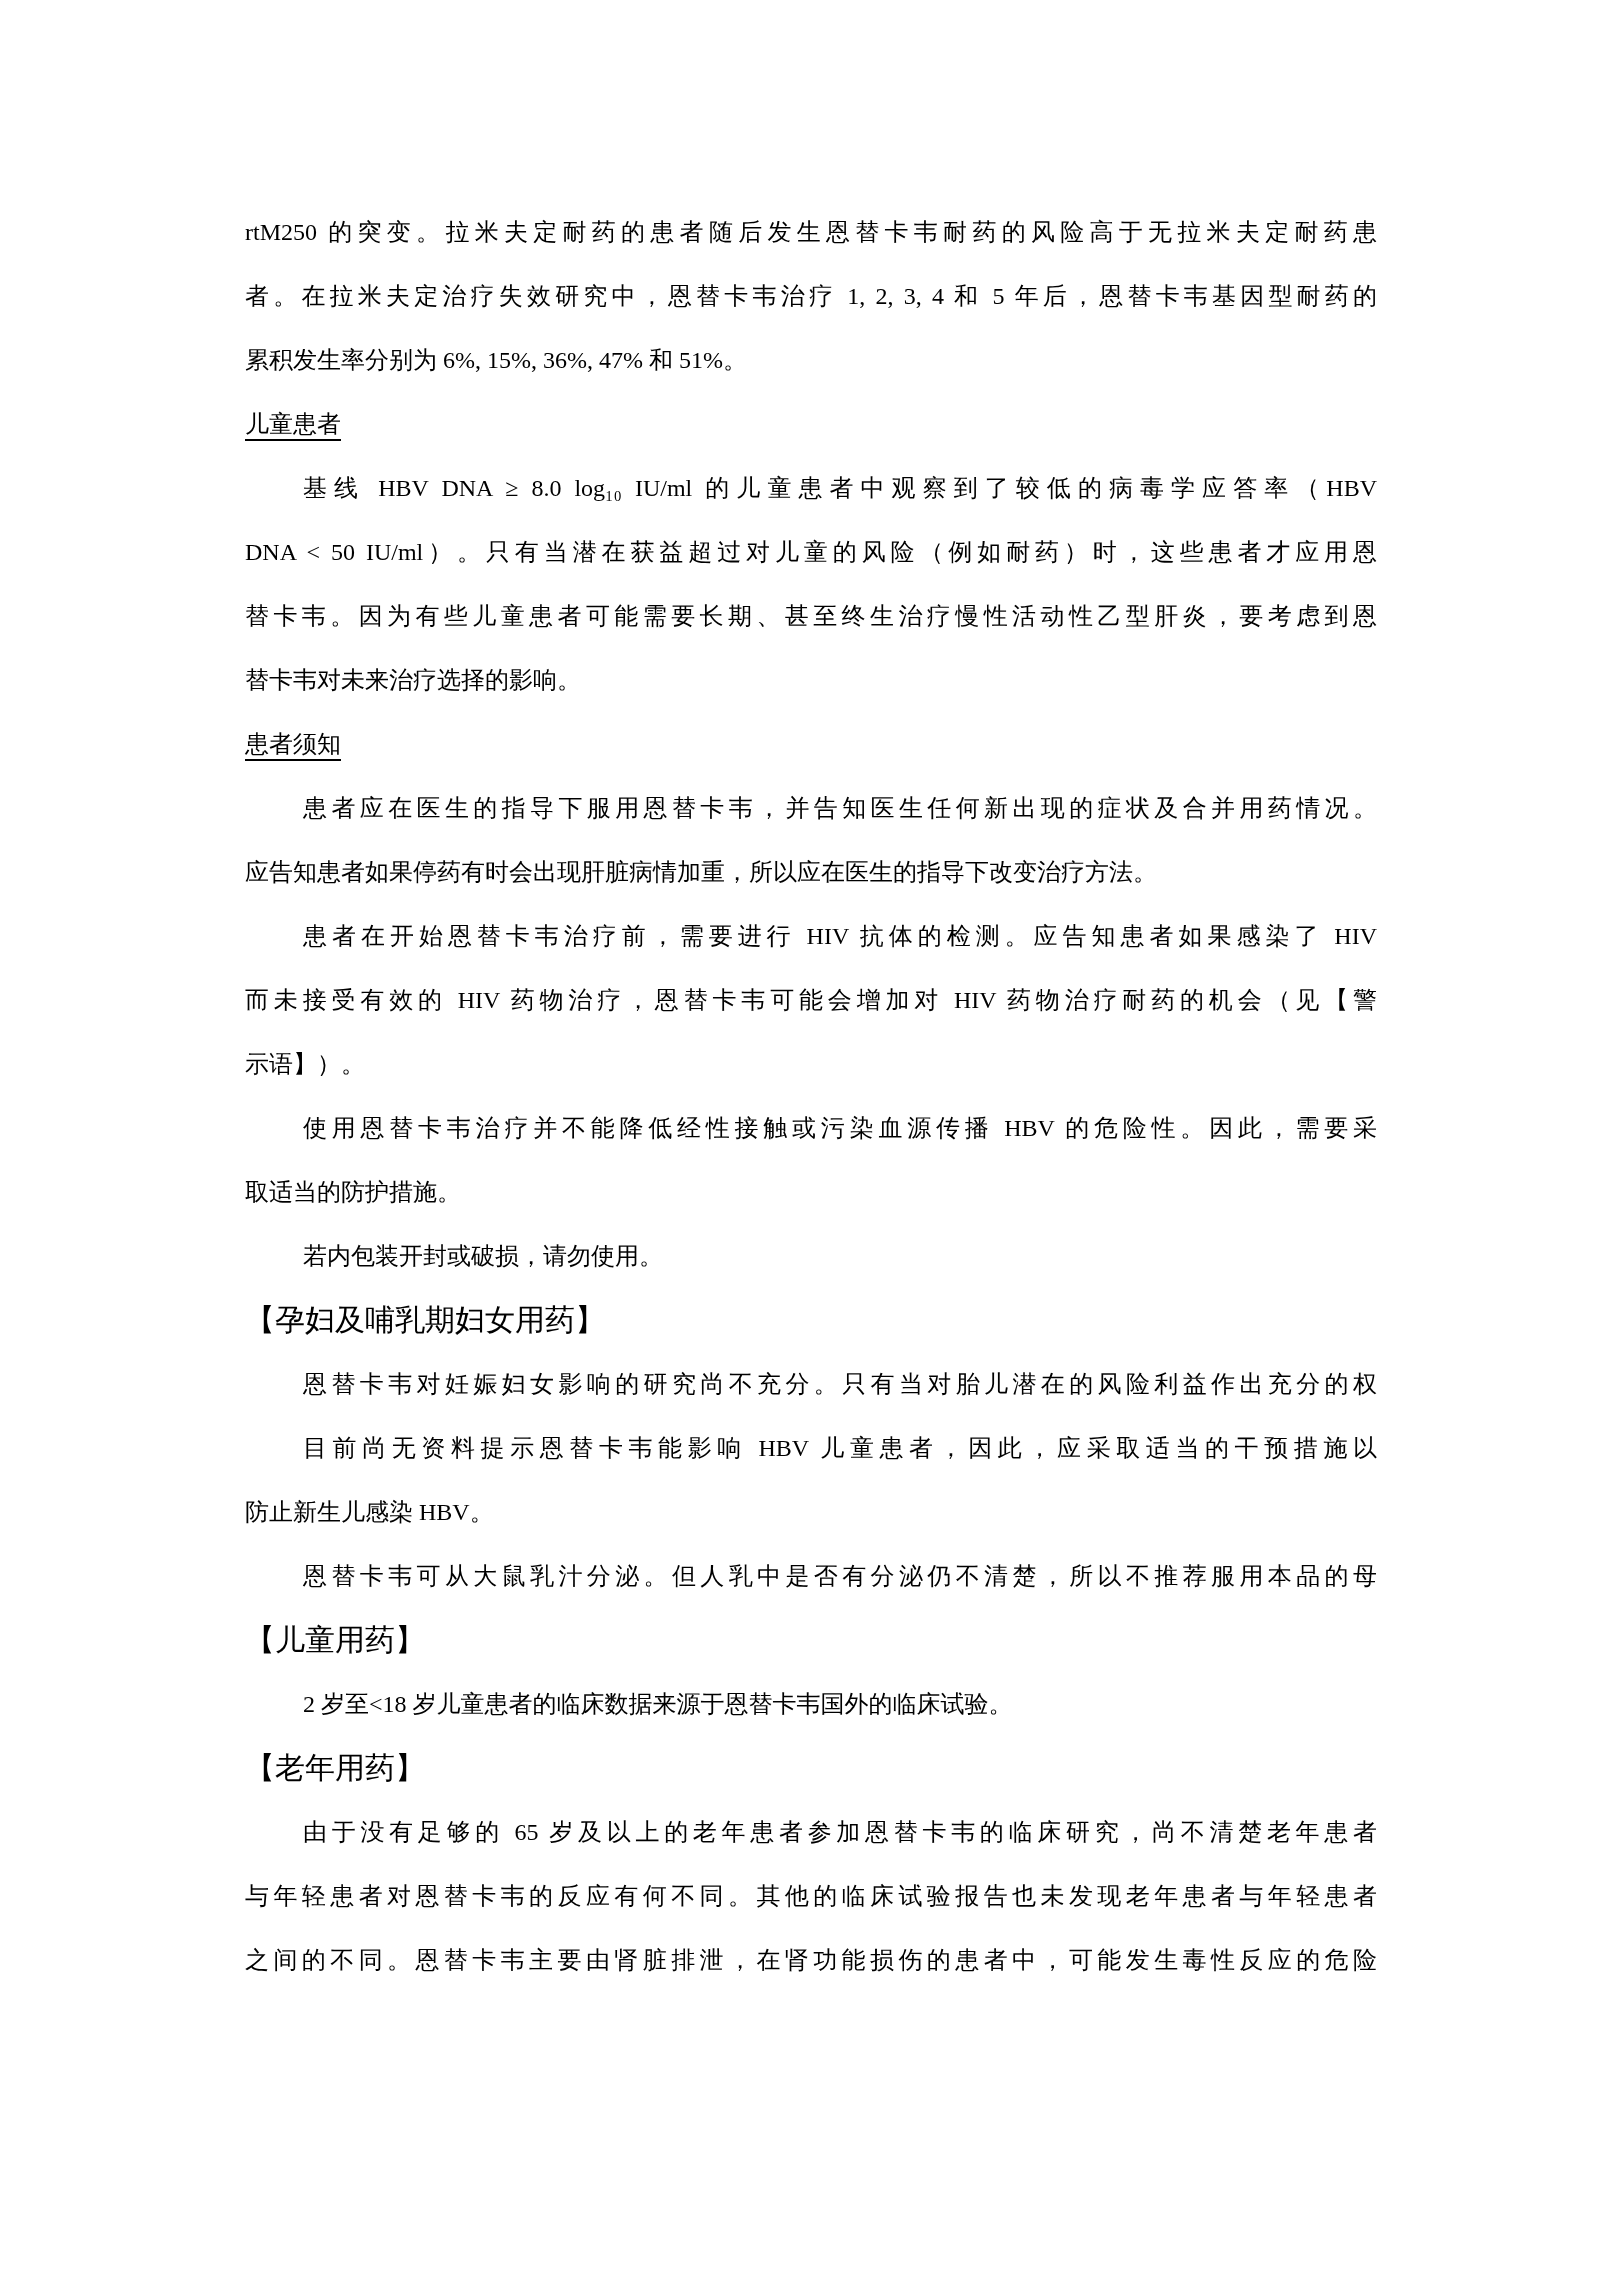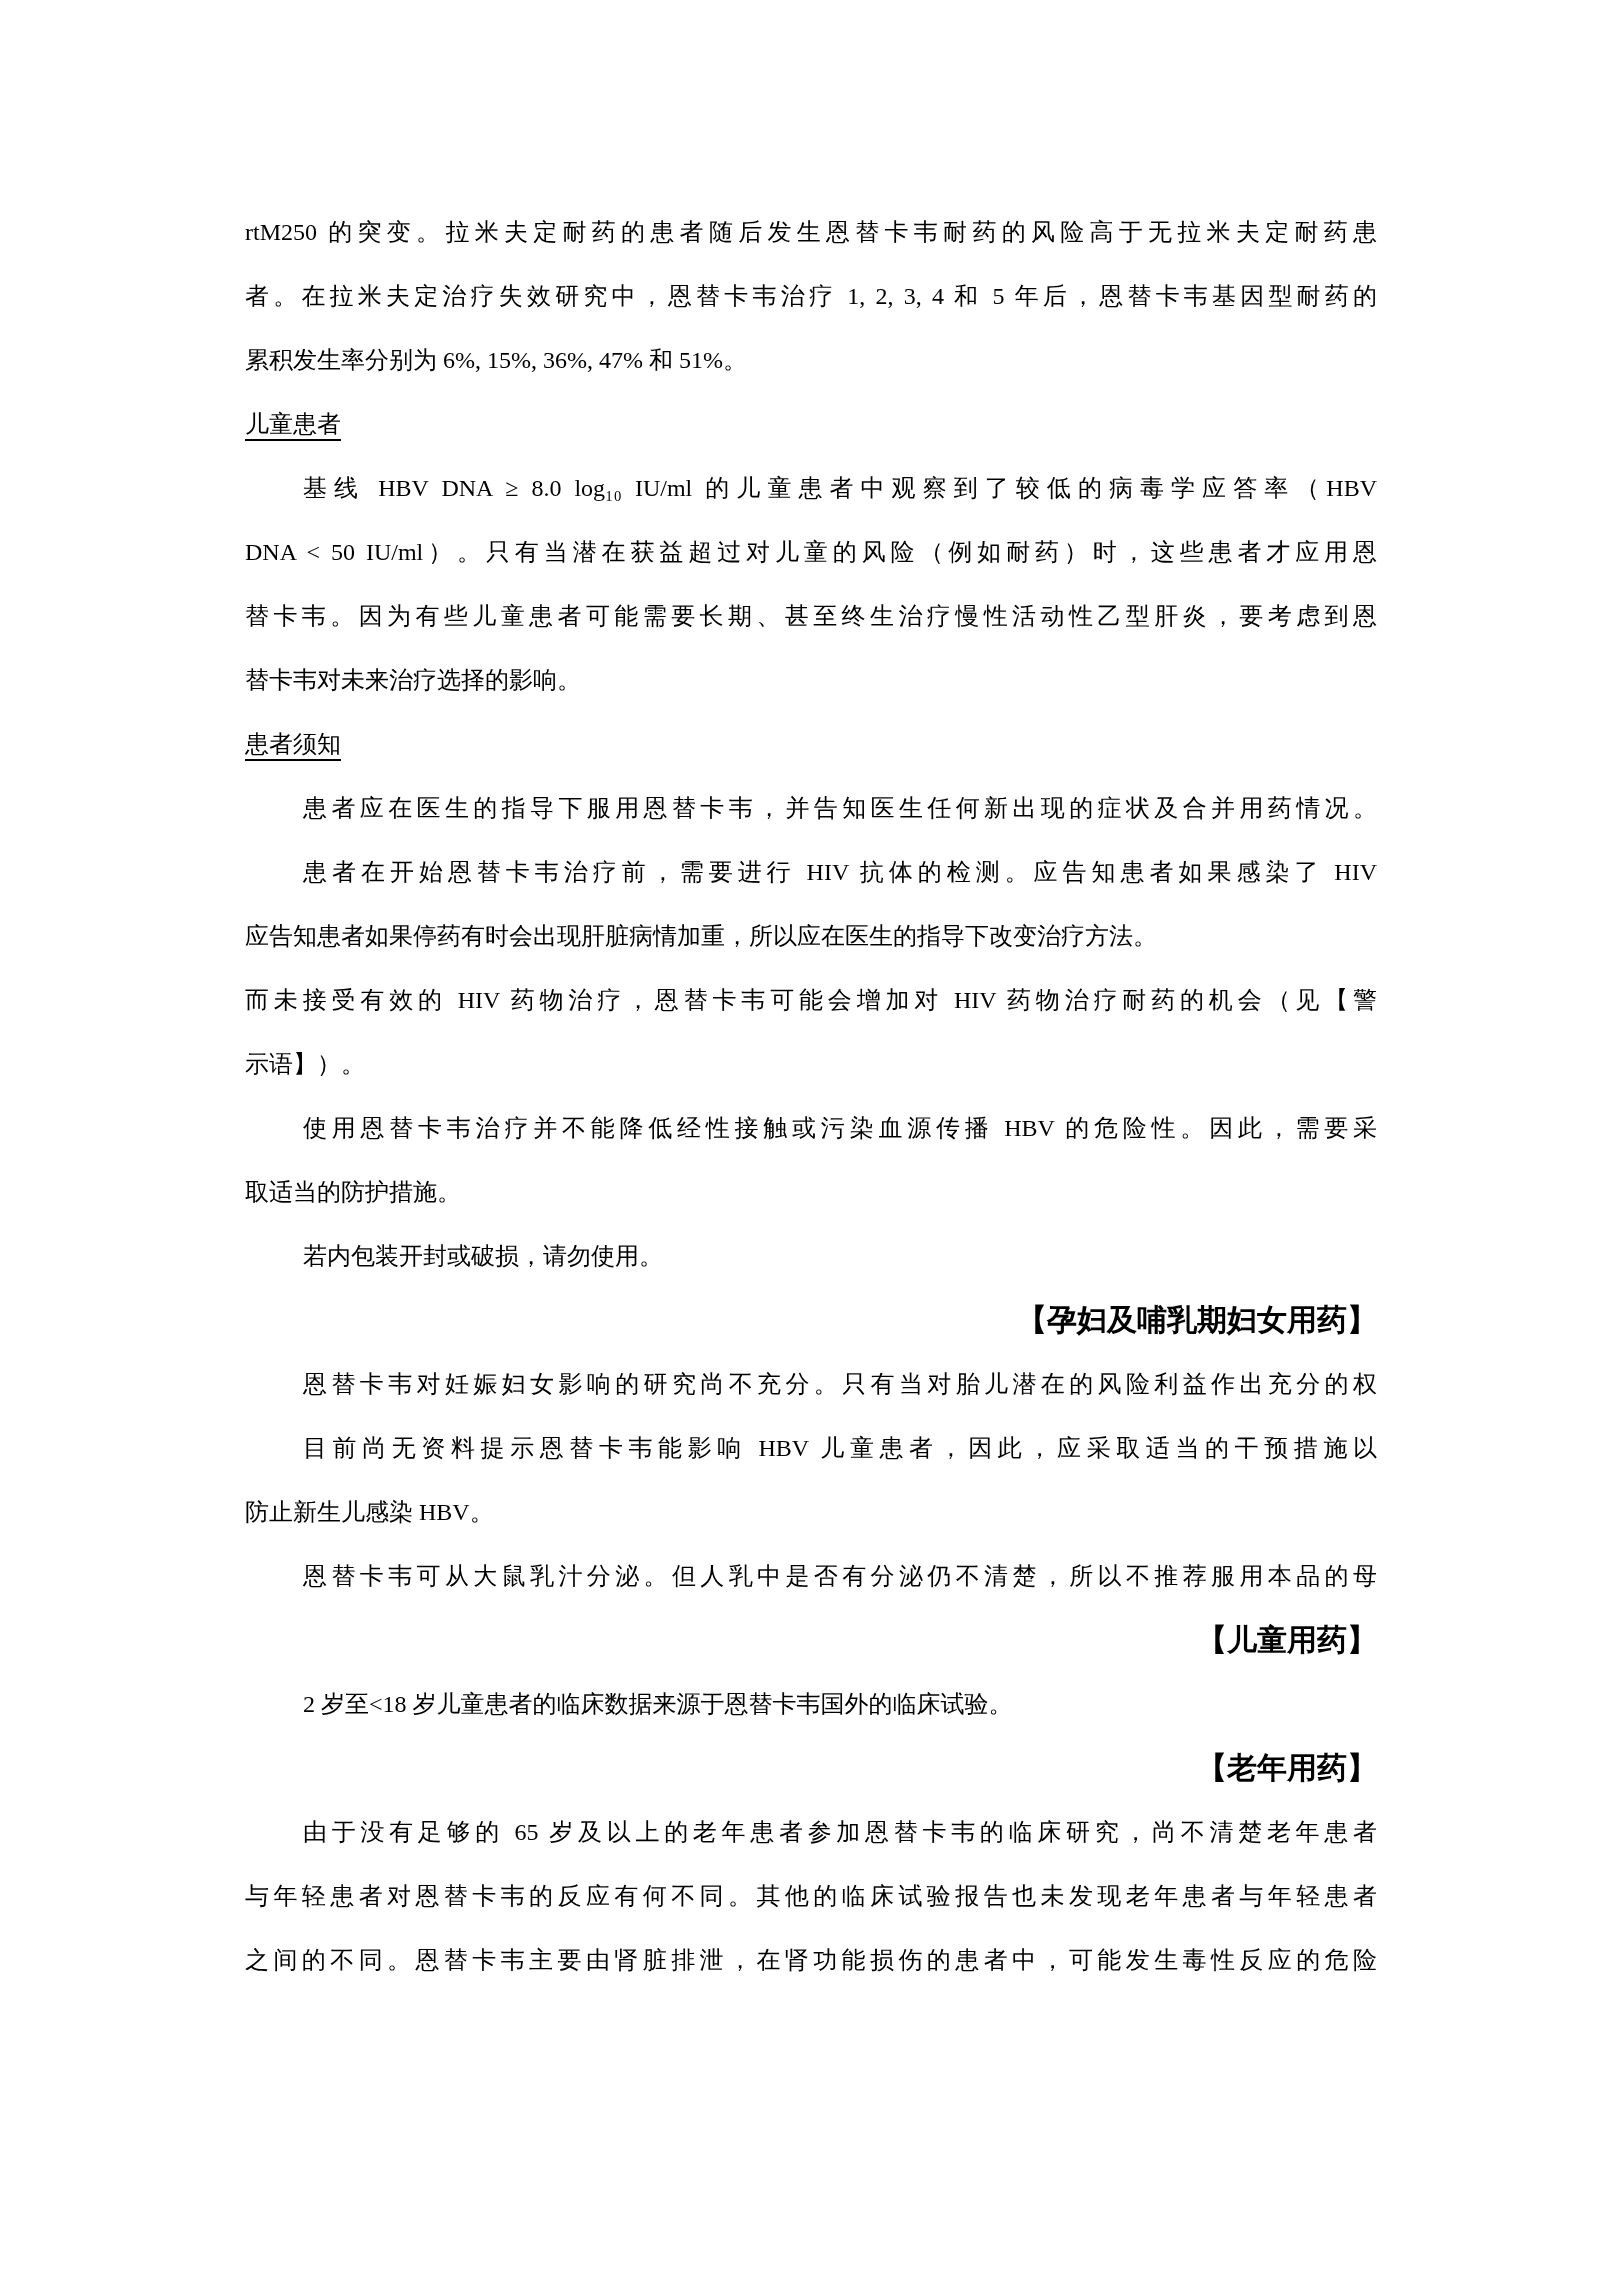--- a/index.html
+++ b/index.html
@@ -37,41 +37,40 @@
   }
   .line.indent.justify {
     padding-left: 58px;
   }
   .heading-underline {
     text-decoration: underline;
     text-decoration-thickness: 2px;
     text-underline-offset: 6.8px;
   }
   .heading-bold {
-    font-weight: bold;
+    font-weight: normal;
     font-size: 30px;
-    text-align: right;
   }
 </style>
 </head>
 <body>
 
 <div class="doc">
   <div class="line justify">rtM250 的突变。拉米夫定耐药的患者随后发生恩替卡韦耐药的风险高于无拉米夫定耐药患</div>
   <div class="line justify">者。在拉米夫定治疗失效研究中，恩替卡韦治疗 1, 2, 3, 4 和 5 年后，恩替卡韦基因型耐药的</div>
   <div class="line">累积发生率分别为 6%, 15%, 36%, 47% 和 51%。</div>
   <div class="line"><span class="heading-underline">儿童患者</span></div>
   <div class="line indent justify">基线 HBV DNA ≥ 8.0 log₁₀ IU/ml 的儿童患者中观察到了较低的病毒学应答率（HBV</div>
   <div class="line justify">DNA &lt; 50 IU/ml）。只有当潜在获益超过对儿童的风险（例如耐药）时，这些患者才应用恩</div>
   <div class="line justify">替卡韦。因为有些儿童患者可能需要长期、甚至终生治疗慢性活动性乙型肝炎，要考虑到恩</div>
   <div class="line">替卡韦对未来治疗选择的影响。</div>
   <div class="line"><span class="heading-underline">患者须知</span></div>
   <div class="line indent justify">患者应在医生的指导下服用恩替卡韦，并告知医生任何新出现的症状及合并用药情况。</div>
+  <div class="line">应告知患者如果停药有时会出现肝脏病情加重，所以应在医生的指导下改变治疗方法。</div>
   <div class="line indent justify">患者在开始恩替卡韦治疗前，需要进行 HIV 抗体的检测。应告知患者如果感染了 HIV</div>
-  <div class="line">应告知患者如果停药有时会出现肝脏病情加重，所以应在医生的指导下改变治疗方法。</div>
   <div class="line justify">而未接受有效的 HIV 药物治疗，恩替卡韦可能会增加对 HIV 药物治疗耐药的机会（见【警</div>
   <div class="line">示语】）。</div>
   <div class="line indent justify">使用恩替卡韦治疗并不能降低经性接触或污染血源传播 HBV 的危险性。因此，需要采</div>
   <div class="line">取适当的防护措施。</div>
   <div class="line indent">若内包装开封或破损，请勿使用。</div>
   <div class="line heading-bold">【孕妇及哺乳期妇女用药】</div>
   <div class="line indent justify">恩替卡韦对妊娠妇女影响的研究尚不充分。只有当对胎儿潜在的风险利益作出充分的权</div>
   <div class="line indent justify">目前尚无资料提示恩替卡韦能影响 HBV 儿童患者，因此，应采取适当的干预措施以</div>
   <div class="line">防止新生儿感染 HBV。</div>
   <div class="line indent justify">恩替卡韦可从大鼠乳汁分泌。但人乳中是否有分泌仍不清楚，所以不推荐服用本品的母</div>

